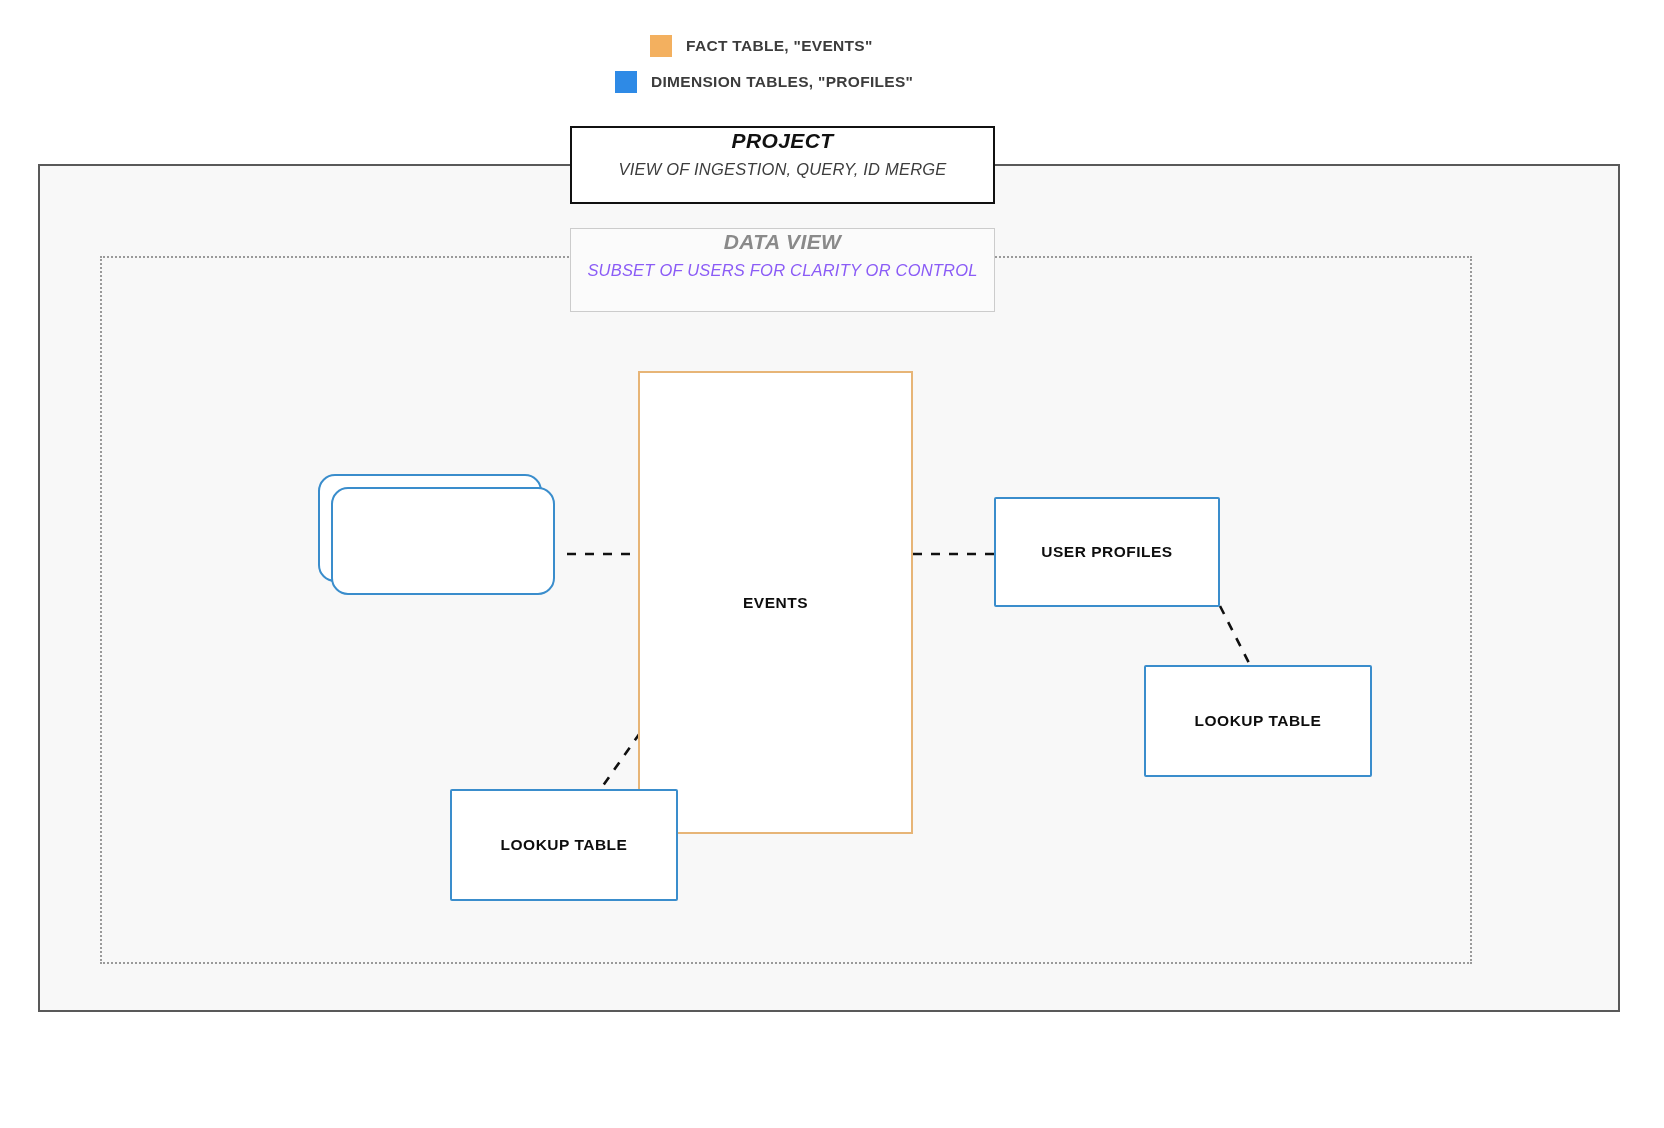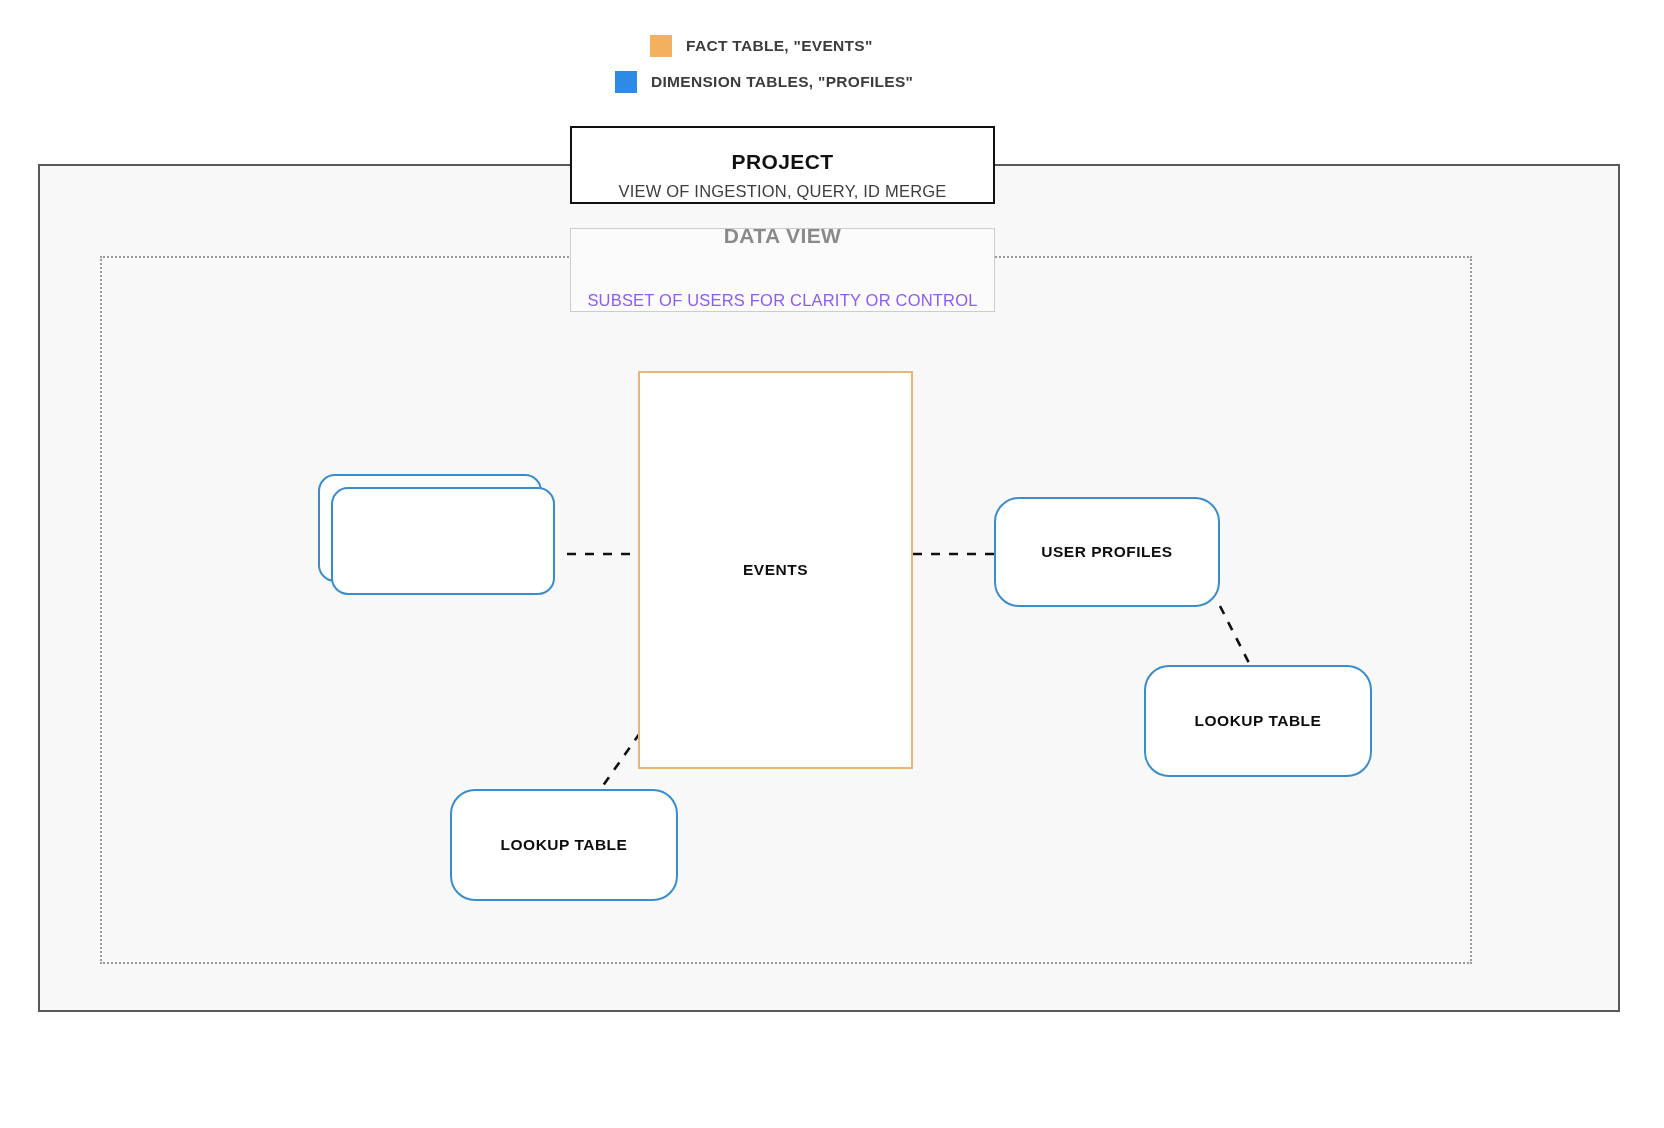--- a/index.html
+++ b/index.html
@@ -64,37 +64,37 @@
 
   
   .title-box {
     position: absolute;
     box-sizing: border-box;
     background: #ffffff;
     text-align: center;
     display: flex;
     flex-direction: column;
     align-items: center;
-    justify-content: flex-end;
+    justify-content: flex-start;
+    font-style: italic;
   }
   .title-box.project {
     left: 570px;
     top: 126px;
     width: 425px;
     height: 78px;
     border: 2.5px solid #111111;
   }
   .title-box.dataview {
     left: 570px;
     top: 228px;
     width: 425px;
     height: 84px;
     border: 1.5px solid #cccccc;
     background: #fbfbfb;
-    gap: 35px;
   }
   .title-main {
     font-size: 21px;
     font-weight: bold;
     letter-spacing: 0.4px;
     color: #111111;
     line-height: 1.25;
   }
   .title-sub {
     font-size: 16.5px;
@@ -120,27 +120,27 @@
     font-weight: bold;
     letter-spacing: 0.5px;
     color: #0d0d0d;
     text-align: center;
   }
 
   .node.events {
     left: 638px;
     top: 371px;
     width: 275px;
-    height: 398px;
+    height: 463px;
     border: 2px solid #e7b577;
   }
 
   .node.rounded {
     border: 2px solid #3a8dcc;
-    border-radius: 25px;
+    border-radius: 2px;
   }
 
   
   .stack {
     position: absolute;
     left: 318px;
     top: 474px;
     width: 250px;
     height: 134px;
   }

